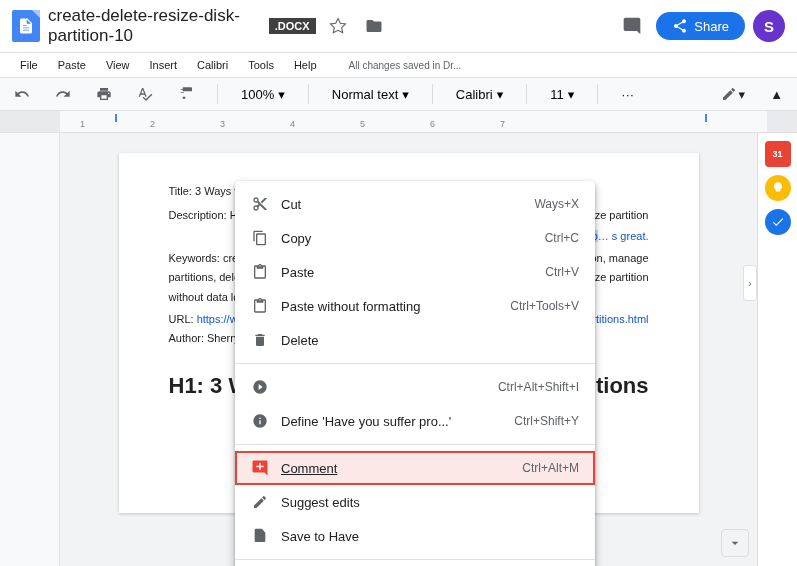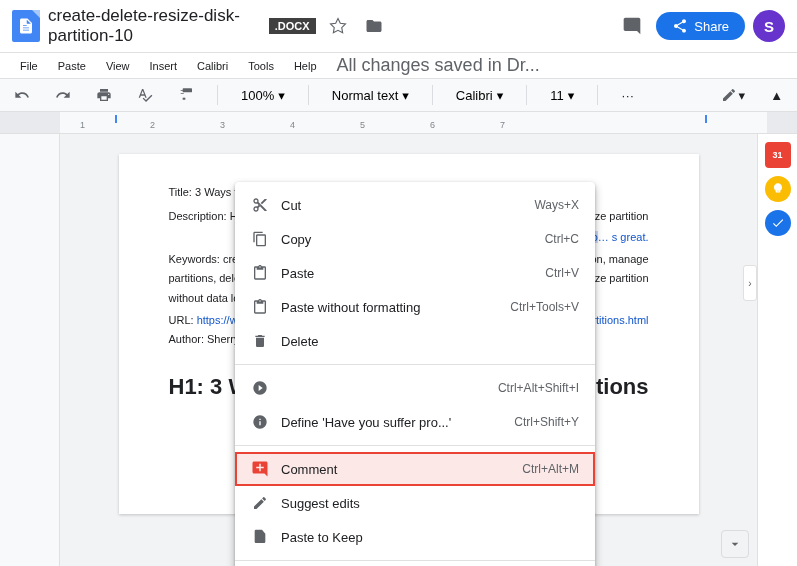--- a/index.html
+++ b/index.html
@@ -27,21 +27,21 @@
     
     .menu-bar {
       background: white;
       display: flex;
       align-items: center;
       padding: 2px 12px;
       gap: 4px;
       border-bottom: 1px solid #e0e0e0;
     }
     .menu-item { padding: 4px 8px; cursor: pointer; border-radius: 4px; color: #202124; font-size: 11px; }
-    .saved-text { color: #5f6368; font-size: 18px; margin-left: 8px; cursor: pointer; }
+    .saved-text { color: #5f6368; font-size: 10px; margin-left: 20px; cursor: pointer; }
 
     
     .toolbar {
       background: #f8f9fa;
       display: flex;
       align-items: center;
       padding: 4px 8px;
       gap: 13px;
       border-bottom: 1px solid #e0e0e0;
     }
@@ -377,21 +377,21 @@
       </div>
       <div class="ctx-sep"></div>
 
       <div class="ctx-item highlighted">
         <div class="left">
           <div class="ctx-icon" style="color:#ea4335;">
             <svg width="18" height="18" viewBox="0 0 24 24" fill="#ea4335">
                 <path d="M21.99 4c0-1.1-.89-2-1.99-2H4c-1.1 0-2 .9-2 2v12c0 1.1.9 2 2 2h14l4 4-.01-18zM17 11h-4v4h-2v-4H7V9h4V5h2v4h4v2z"></path>
               </svg>
           </div>
-          <span style="font-weight:500;">Comment</span>
+          <span style="font-weight:500;text-decoration:underline;">Comment</span>
         </div>
         <span class="shortcut">Ctrl+Alt+M</span>
       </div>
 
       <div class="ctx-item">
         <div class="left">
           <div class="ctx-icon">
             <svg width="16" height="16" viewBox="0 0 24 24" fill="#5f6368">
                 <path d="M3 17.25V21h3.75L17.81 9.94l-3.75-3.75L3 17.25zM20.71 7.04c.39-.39.39-1.02 0-1.41l-2.34-2.34c-.39-.39-1.02-.39-1.41 0l-1.83 1.83 3.75 3.75 1.83-1.83z"></path>
               </svg>
@@ -401,21 +401,21 @@
         <span class="shortcut"></span>
       </div>
 
       <div class="ctx-item">
         <div class="left">
           <div class="ctx-icon">
             <svg width="16" height="16" viewBox="0 0 24 24" fill="#5f6368">
                 <path d="M9 3v13l3-2.69L15 16V3H9zm6-2H6c-1.1 0-2 .9-2 2v16c0 1.1.9 2 2 2h12c1.1 0 2-.9 2-2V7l-5-6z"></path>
               </svg>
           </div>
-          <span>Paste to Keep</span>
+          <span>Save to Have</span>
         </div>
         <span class="shortcut"></span>
       </div>
       <div class="ctx-sep"></div>
 
     </div>
 
     <div class="scroll-hint" style="bottom:12px; right:8px;">
       <svg width="16" height="16" viewBox="0 0 24 24" fill="#5f6368">
           <path d="M7 10l5 5 5-5z"></path>

